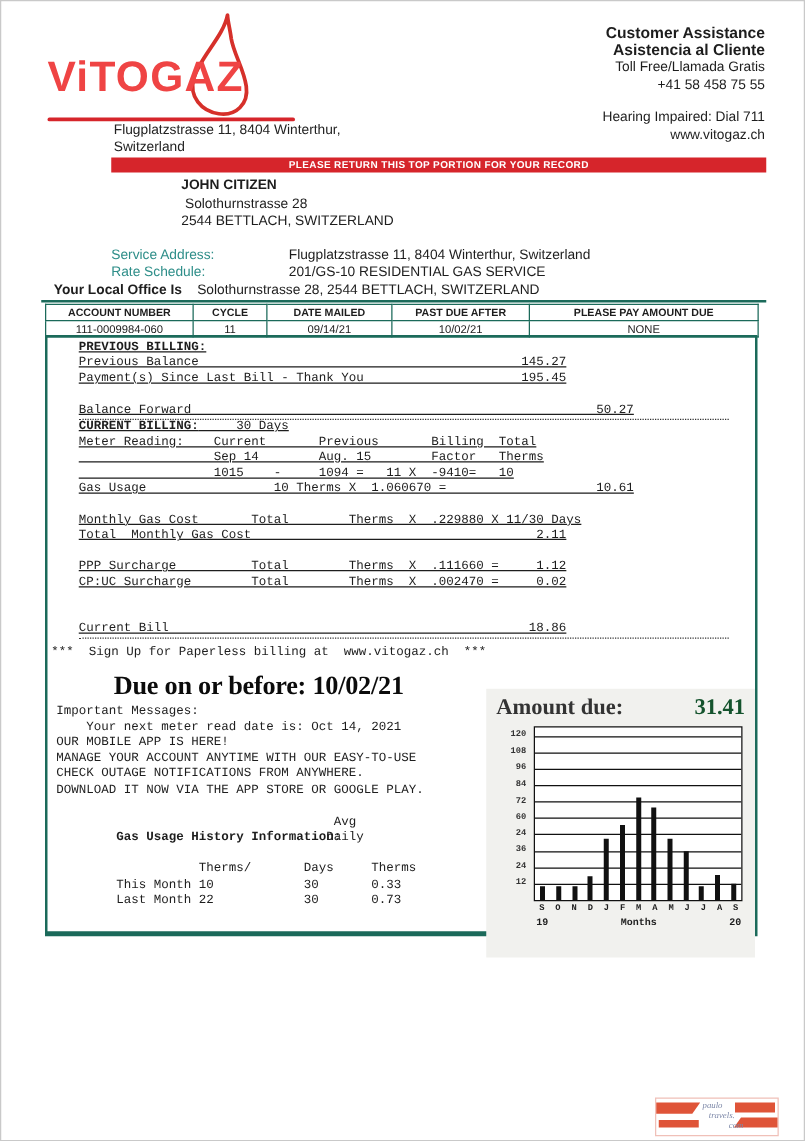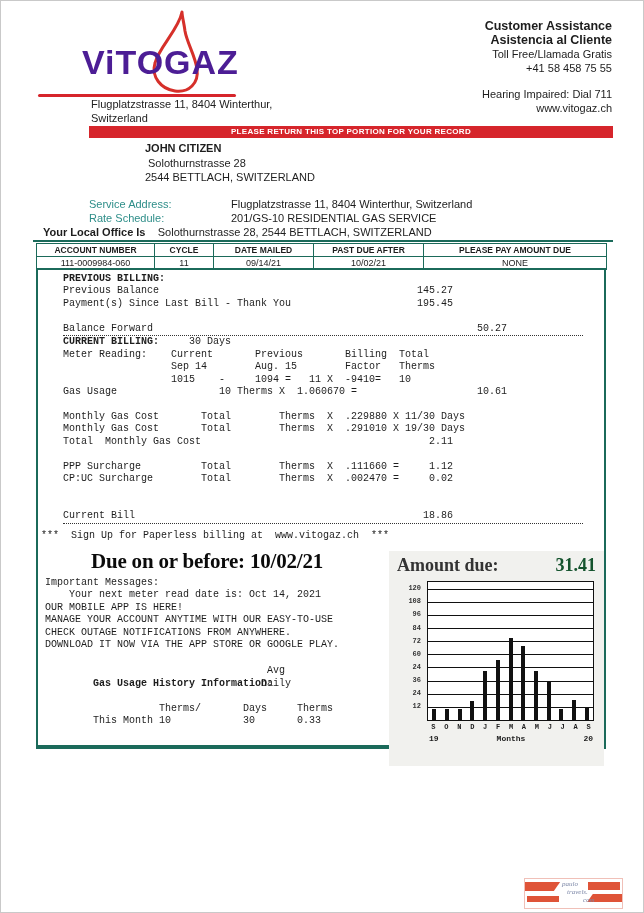--- a/index.html
+++ b/index.html
@@ -5,21 +5,21 @@
   html,body{margin:0;padding:0;background:#fff;}
   .page{position:relative;width:644px;height:913px;background:#ffffff;
         border:1px solid #c9c9c9;box-sizing:border-box;overflow:hidden;
         font-family:"Liberation Sans",sans-serif;color:#1d1d1d;}
   .rel{position:relative;}
   .b{font-weight:700;}
 
   
   .flame{position:absolute;left:147px;top:8px;z-index:1;}
   .logo-text{position:absolute;left:37px;top:42px;z-index:2;
-             font-size:34px;font-weight:700;letter-spacing:1px;color:#4c1d95;margin-left:44px;}
+             font-size:34px;font-weight:700;letter-spacing:1px;color:#ef4444;}
   .logo-underline{position:absolute;left:37px;top:93px;width:198px;height:2.5px;
                   background:#d6252b;border-radius:2px;z-index:3;}
   .brand-addr{position:absolute;left:90px;top:97px;font-size:11px;line-height:13.5px;color:#222;}
   .contact{position:absolute;right:31px;top:18px;text-align:right;line-height:14px;}
   .contact .t1{font-size:12.5px;font-weight:700;}
   .contact .t2{font-size:11px;}
   .contact .gap{height:12px;}
 
   
   .banner{position:absolute;left:88px;top:125px;width:524px;height:12px;background:#d6252b;
@@ -36,21 +36,21 @@
   
   .acct{position:absolute;left:35px;top:242px;width:570px;border-collapse:collapse;table-layout:fixed;}
   .acct td{border:1.6px solid #1b6a5a;text-align:center;padding:0;}
   .acct .th{font-size:8.5px;font-weight:700;height:12px;}
   .acct .tv{font-size:9px;height:12px;font-family:"Liberation Sans",sans-serif;}
 
   
   .bigbox{position:absolute;left:35px;top:267px;width:570px;height:481px;box-sizing:border-box;
           border:2px solid #1b6a5a;border-bottom:4px solid #1b6a5a;}
   .mono, .mline{font-family:"Liberation Mono","DejaVu Sans Mono",monospace;font-size:10px;color:#1d1d1d;}
-  .billing{padding:3px 21px 0 25px;}
+  .billing{padding:3px 21px 0 25px;text-decoration:underline;}
   .mline{white-space:pre;height:12.45px;line-height:12.45px;}
   .dotted{border-bottom:1.2px dotted #333;}
   .paperless{margin:6px 0 2px 3px;white-space:pre;}
 
   .due-head{margin:8px 0 0 53px;font-family:"Liberation Serif",serif;
             font-size:21px;font-weight:700;color:#0b0b0b;letter-spacing:-.2px;}
   .messages{margin:3px 0 0 7px;}
   .hist{margin:14px 0 0 7px;width:330px;}
   .hist .hc-l{display:inline-block;width:66px;}
   .hist .hc-1{display:inline-block;width:84px;}
@@ -170,21 +170,20 @@
       <div class="mline">Payment(s) Since Last Bill - Thank You                     195.45</div>
       <div class="mline"></div>
       <div class="mline dotted">Balance Forward                                                      50.27</div>
       <div class="mline"><span class="b">CURRENT BILLING:</span><span>     30 Days</span></div>
       <div class="mline">Meter Reading:    Current       Previous       Billing  Total</div>
       <div class="mline">                  Sep 14        Aug. 15        Factor   Therms</div>
       <div class="mline">                  1015    -     1094 =   11 X  -9410=   10</div>
       <div class="mline">Gas Usage                 10 Therms X  1.060670 =                    10.61</div>
       <div class="mline"></div>
       <div class="mline">Monthly Gas Cost       Total        Therms  X  .229880 X 11/30 Days</div>
-      <div class="mline">Monthly Gas Cost       Total        Therms  X  .291010 X 19/30 Days</div>
       <div class="mline">Total  Monthly Gas Cost                                      2.11</div>
       <div class="mline"></div>
       <div class="mline">PPP Surcharge          Total        Therms  X  .111660 =     1.12</div>
       <div class="mline">CP:UC Surcharge        Total        Therms  X  .002470 =     0.02</div>
       <div class="mline"></div>
       <div class="mline"></div>
       <div class="mline dotted">Current Bill                                                18.86</div>
     </div>
 
     <div class="mono paperless">***  Sign Up for Paperless billing at  www.vitogaz.ch  ***</div>
@@ -206,20 +205,23 @@
         <span class="avg">Avg</span>
       </div>
       <div class="mline rel">
         <span class="daily">Daily</span>
       </div>
       <div class="mline">
         <span class="hc-l"></span><span class="hc-1">Therms/</span><span class="hc-2">Days</span><span>Therms</span>
       </div>
       <div class="mline">
         <span class="hc-l">This Month</span><span class="hc-1">10</span><span class="hc-2">30</span><span>0.33</span>
+      </div>
+      <div class="mline">
+        <span class="hc-l">Last Month</span><span class="hc-1">22</span><span class="hc-2">30</span><span>0.73</span>
       </div>
     </div>
   </div>
 
   <div class="panel">
     <div class="panel-head">
       <span class="lab">Amount due:</span>
       <span class="val">31.41</span>
     </div>
     <div class="chart">

